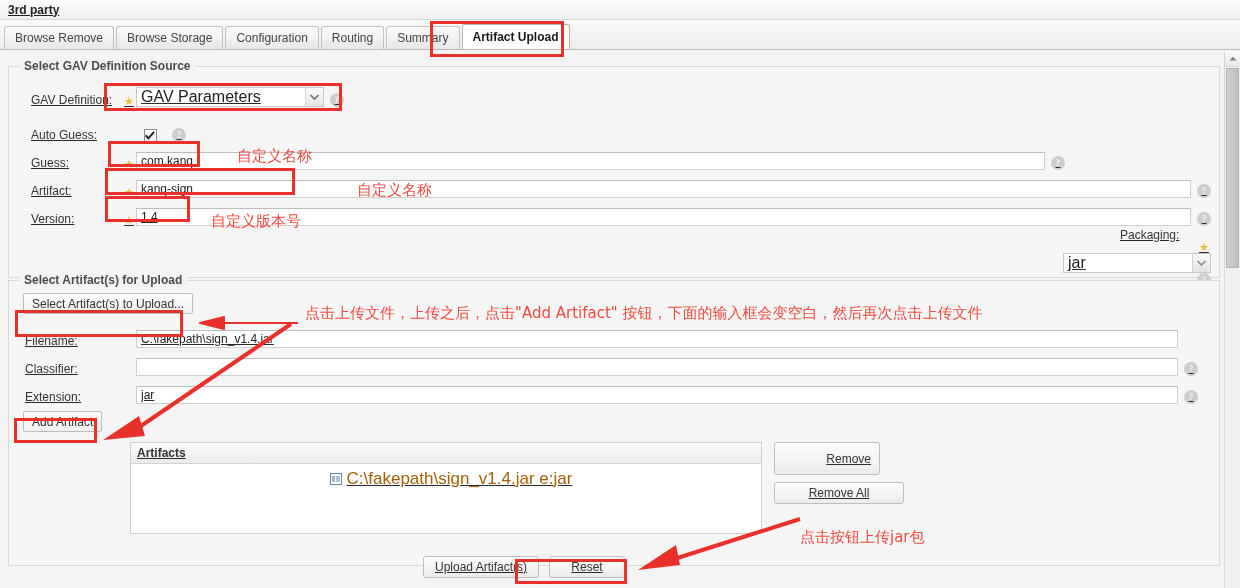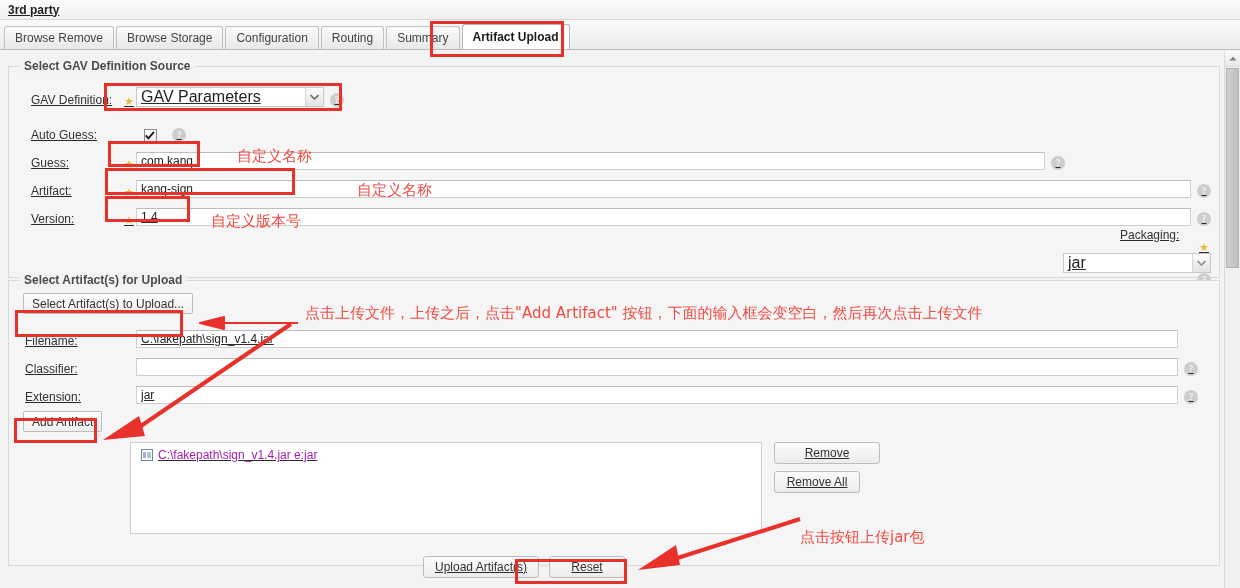--- a/index.html
+++ b/index.html
@@ -237,22 +237,23 @@
     border-bottom: 1px solid #d3d3d3;
     font-weight: bold;
     font-size: 12px;
     color: #333;
     padding-left: 6px;
   }
   .artifact-row {
     display: flex;
     align-items: center;
     padding: 5px 0 0 10px;
-    font-size: 12px;
-    color: #a21caf;
+    font-size: 17px;
+    color: #a16207;
+    justify-content: center;
   }
   .artifact-row .fileicon { margin-right: 5px; display:flex; }
 
   
   .scrollbar {
     position: absolute;
     top: 51px;
     right: 0;
     width: 15px;
     bottom: 0;
@@ -386,37 +387,38 @@
         <input class="txt" style="width: 1042px;" value="jar">
         <div class="helpicon">?</div>
       </div>
 
       <div style="padding-left:6px; margin-top:7px;">
         <button class="btn flat" style="height:21px;">Add Artifact</button>
       </div>
 
       <div style="display:flex; margin-top:10px; padding-left:113px;">
         <div class="artifacts-box" style="width:632px; height:92px;">
+          <div class="artifacts-head">Artifacts</div>
           <div class="artifact-row">
             <span class="fileicon">
               <svg width="12" height="12" viewBox="0 0 12 12">
                 <rect x="0.5" y="0.5" width="11" height="11" fill="#ffffff" stroke="#6b84a8"></rect>
                 <rect x="2" y="3" width="3" height="6" fill="#9fb4cf"></rect>
                 <line x1="6" y1="4" x2="10" y2="4" stroke="#6b84a8"></line>
                 <line x1="6" y1="6" x2="10" y2="6" stroke="#6b84a8"></line>
                 <line x1="6" y1="8" x2="10" y2="8" stroke="#6b84a8"></line>
               </svg>
             </span>
             <span>C:\fakepath\sign_v1.4.jar e:jar</span>
           </div>
         </div>
 
         <div style="margin-left:12px; display:flex; flex-direction:column; gap:7px;">
-          <button class="btn" style="width:106px;height:22px;">Remove</button>
-          <button class="btn" style="width:86px;height:22px;">Remove All</button>
+          <button class="btn" style="width:106px;height:33px;text-align:right;">Remove</button>
+          <button class="btn" style="width:130px;height:22px;">Remove All</button>
         </div>
       </div>
 
       <div style="display:flex; justify-content:center; gap:10px; margin-top:22px; padding-right:180px;">
         <button class="btn" style="height:22px;padding:0 11px;">Upload Artifact(s)</button>
         <button class="btn" style="height:22px;width:76px;">Reset</button>
       </div>
     </div>
   </div>
 </div>

